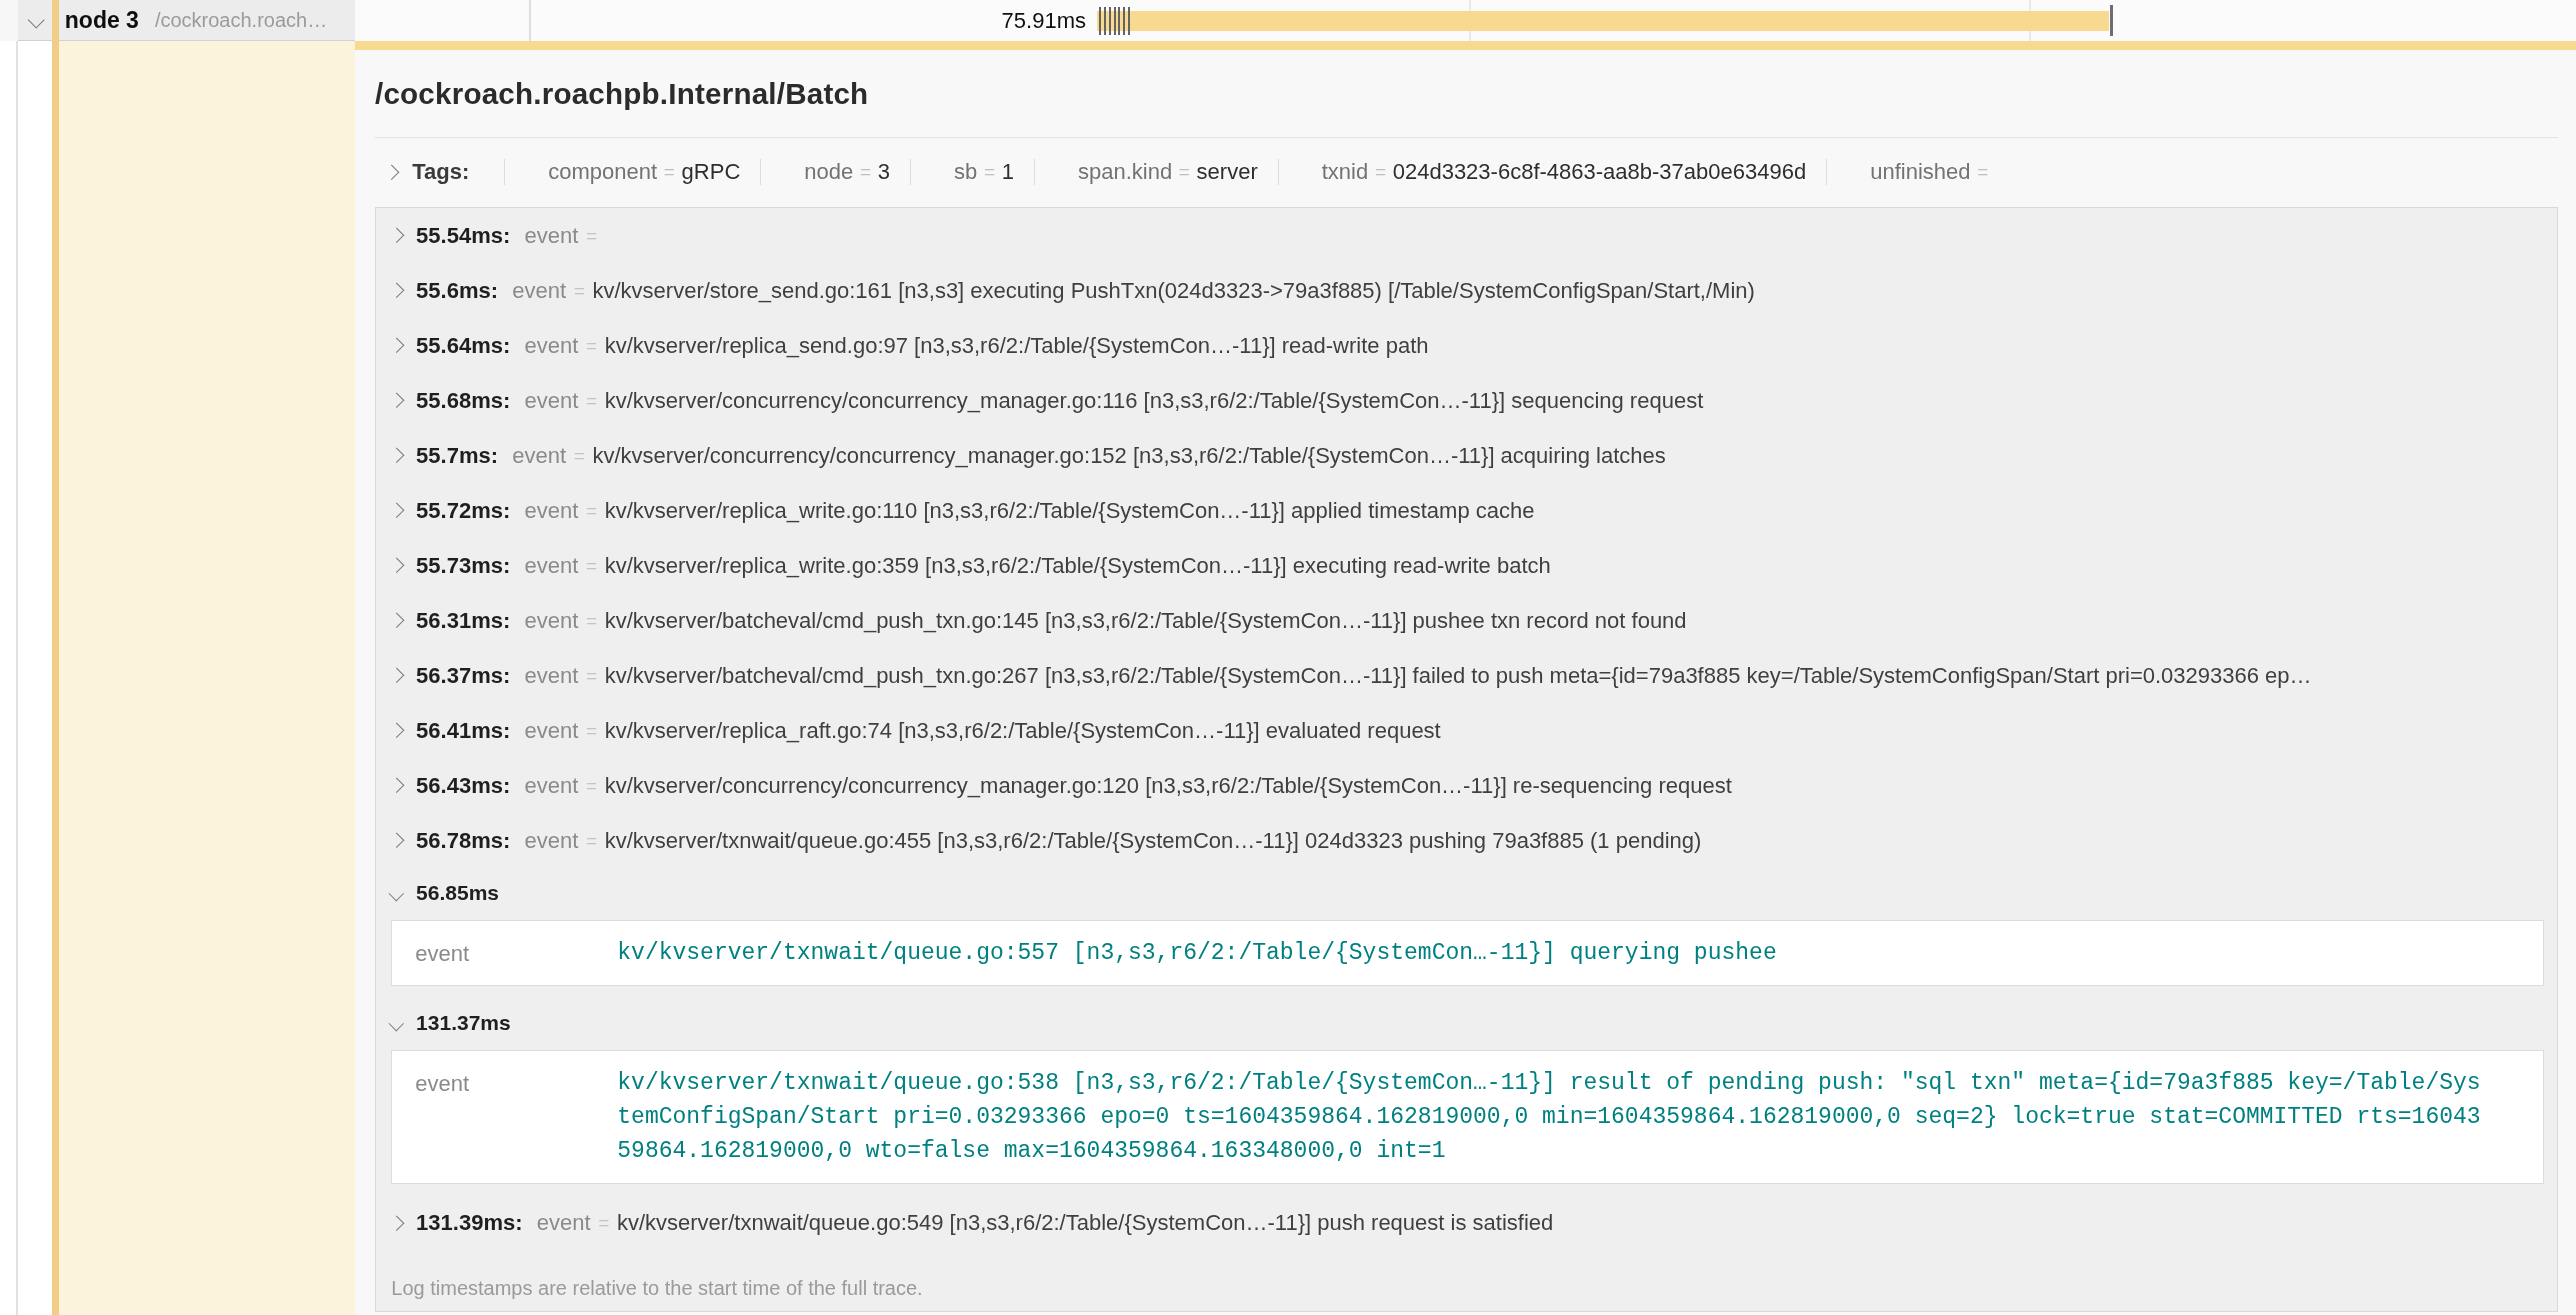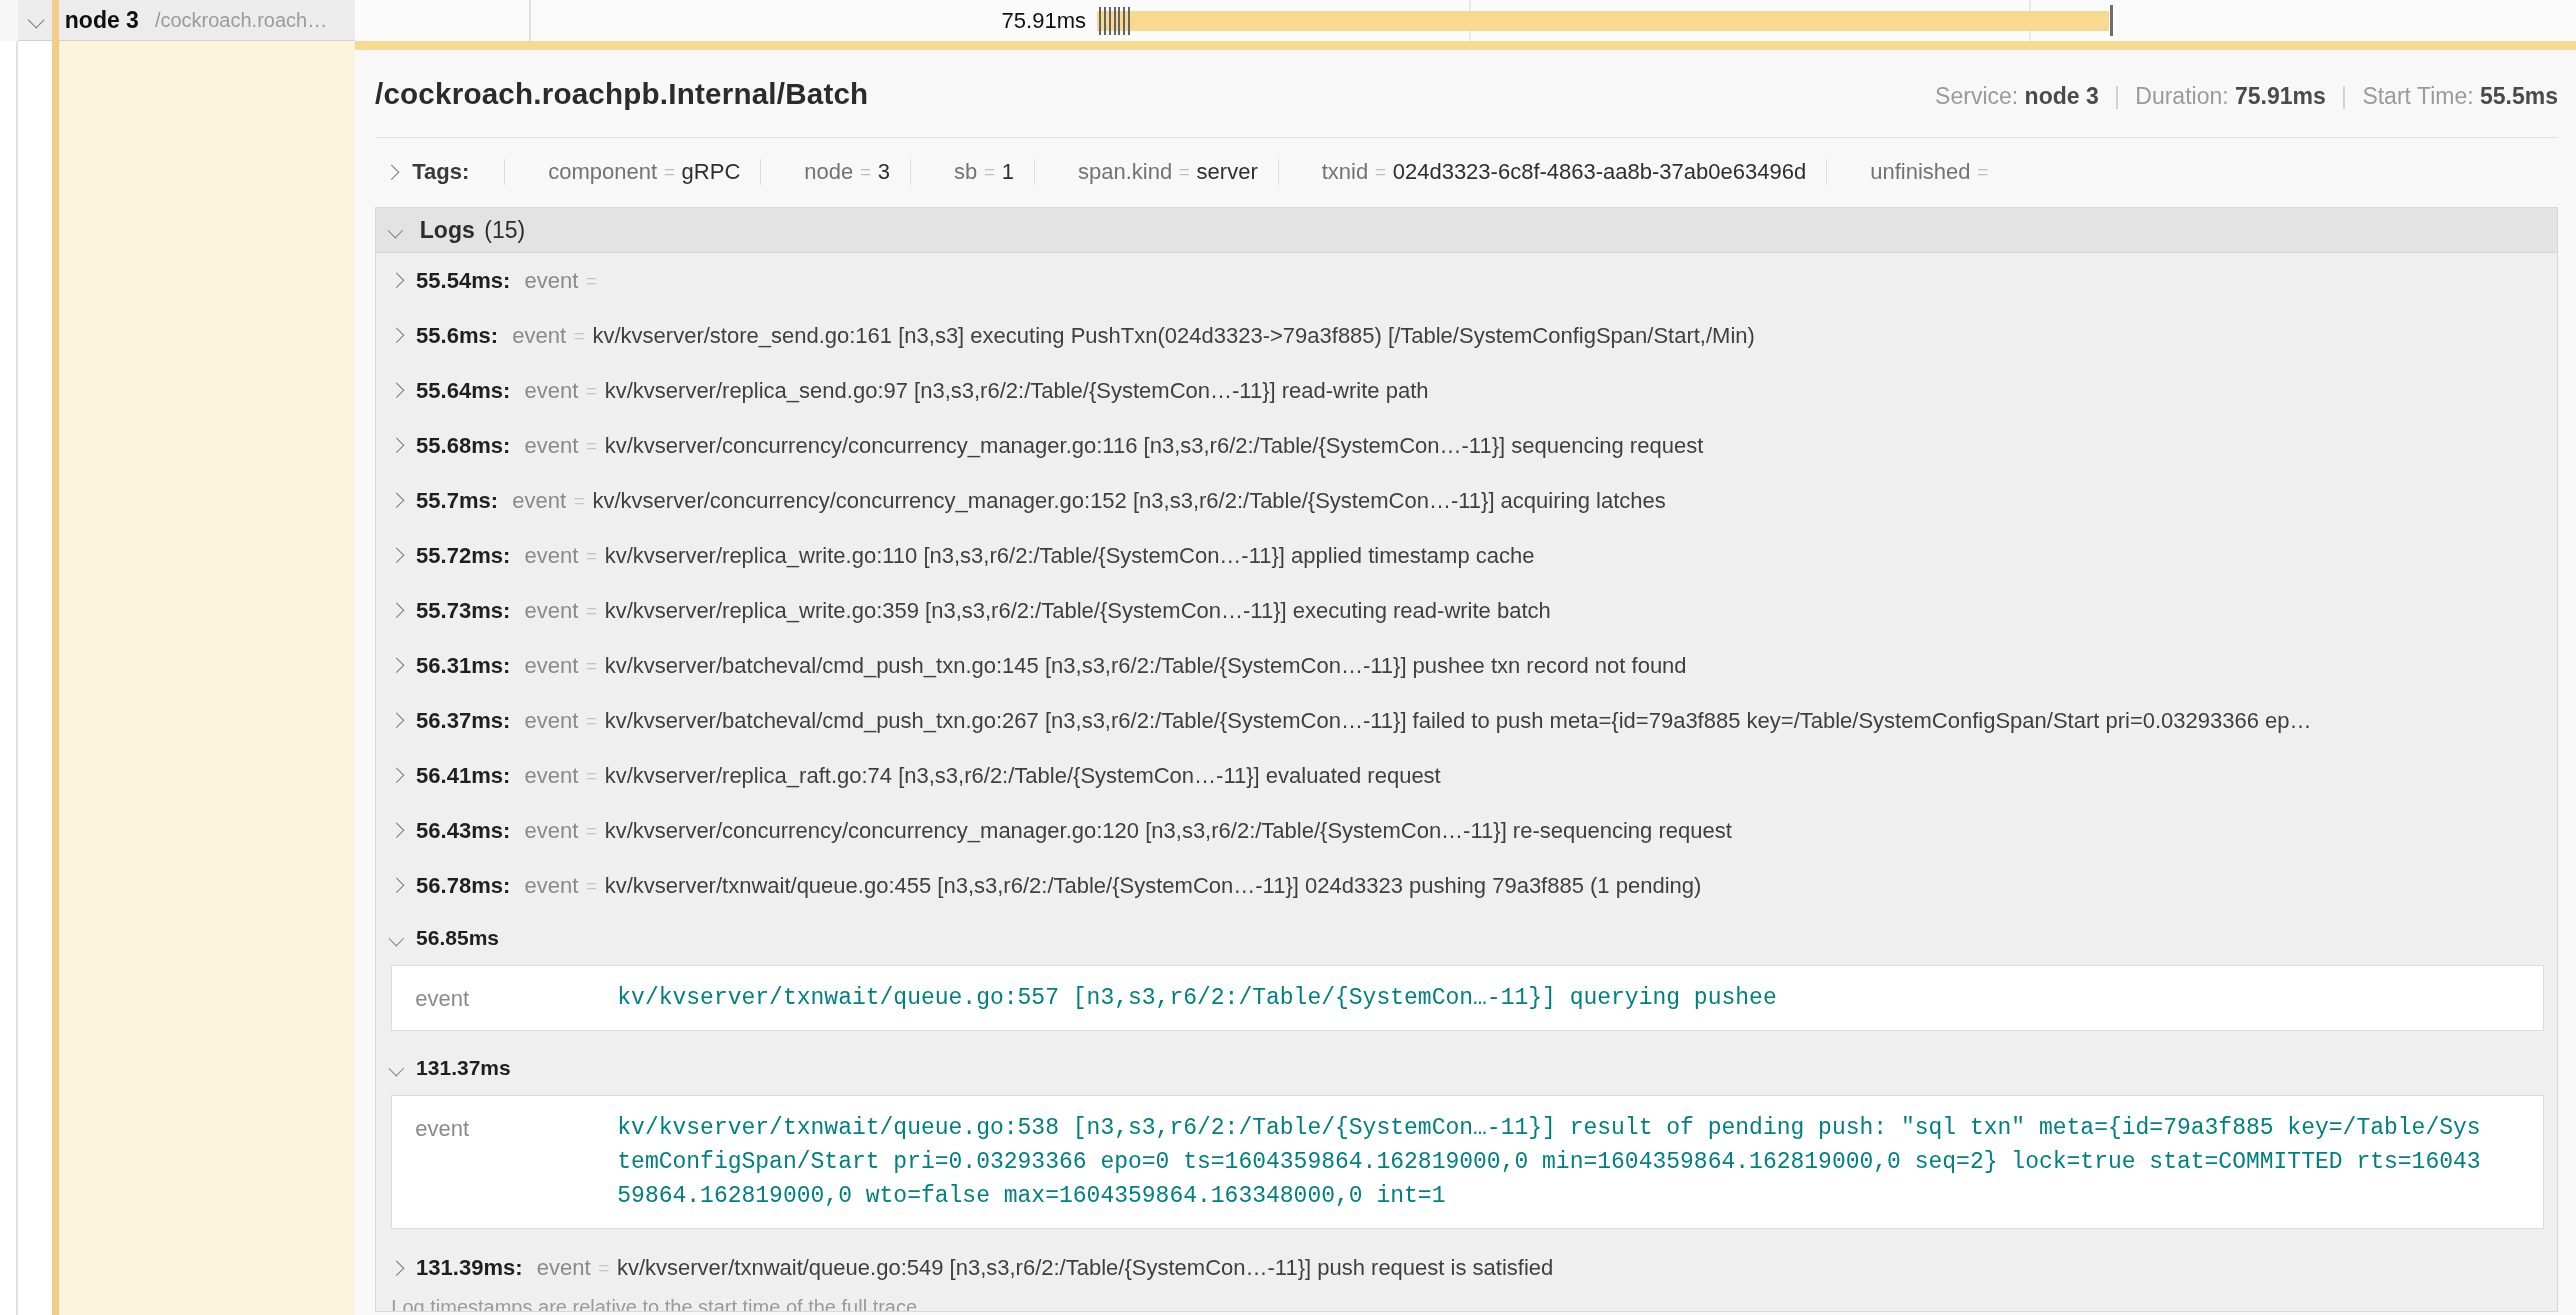--- a/index.html
+++ b/index.html
@@ -103,26 +103,20 @@
     <div class="log-tick" style="left:1118px;"></div>
     <div class="log-tick" style="left:1123px;"></div>
     <div class="log-tick" style="left:1128px;"></div>
     <div class="end-line"></div>
   </div>
 
   <div class="detail">
 
     <div class="detail-header">
       <span class="span-title">/cockroach.roachpb.Internal/Batch</span>
-      <span class="overview">
-        <span>Service:</span>
-        <b>node 3</b><span class="ov-sep">|</span><span>Duration:</span>
-        <b>75.91ms</b><span class="ov-sep">|</span><span>Start Time:</span>
-        <b>55.5ms</b>
-      </span>
     </div>
 
     <div class="tags-row">
       <span class="chev right"></span>
       <span class="tags-label">Tags:</span>
       <span class="tag-item">
         <span class="tag-key">component</span>
         <span class="tag-eq">=</span>
         <span class="tag-val">gRPC</span>
       </span>
@@ -147,25 +141,20 @@
         <span class="tag-val">024d3323-6c8f-4863-aa8b-37ab0e63496d</span>
       </span>
       <span class="tag-item">
         <span class="tag-key">unfinished</span>
         <span class="tag-eq">=</span>
         <span class="tag-val"></span>
       </span>
     </div>
 
     <div class="logs-box">
-      <div class="logs-header">
-        <span class="chev down"></span>
-        <span class="logs-title">Logs</span>
-        <span class="logs-count">(15)</span>
-      </div>
 
       <div class="log-row">
         <span class="chev right"></span>
         <span class="ts">55.54ms:</span>
         <span class="lk">event</span>
         <span class="leq">=</span>
       </div>
       <div class="log-row">
         <span class="chev right"></span>
         <span class="ts">55.6ms:</span>

